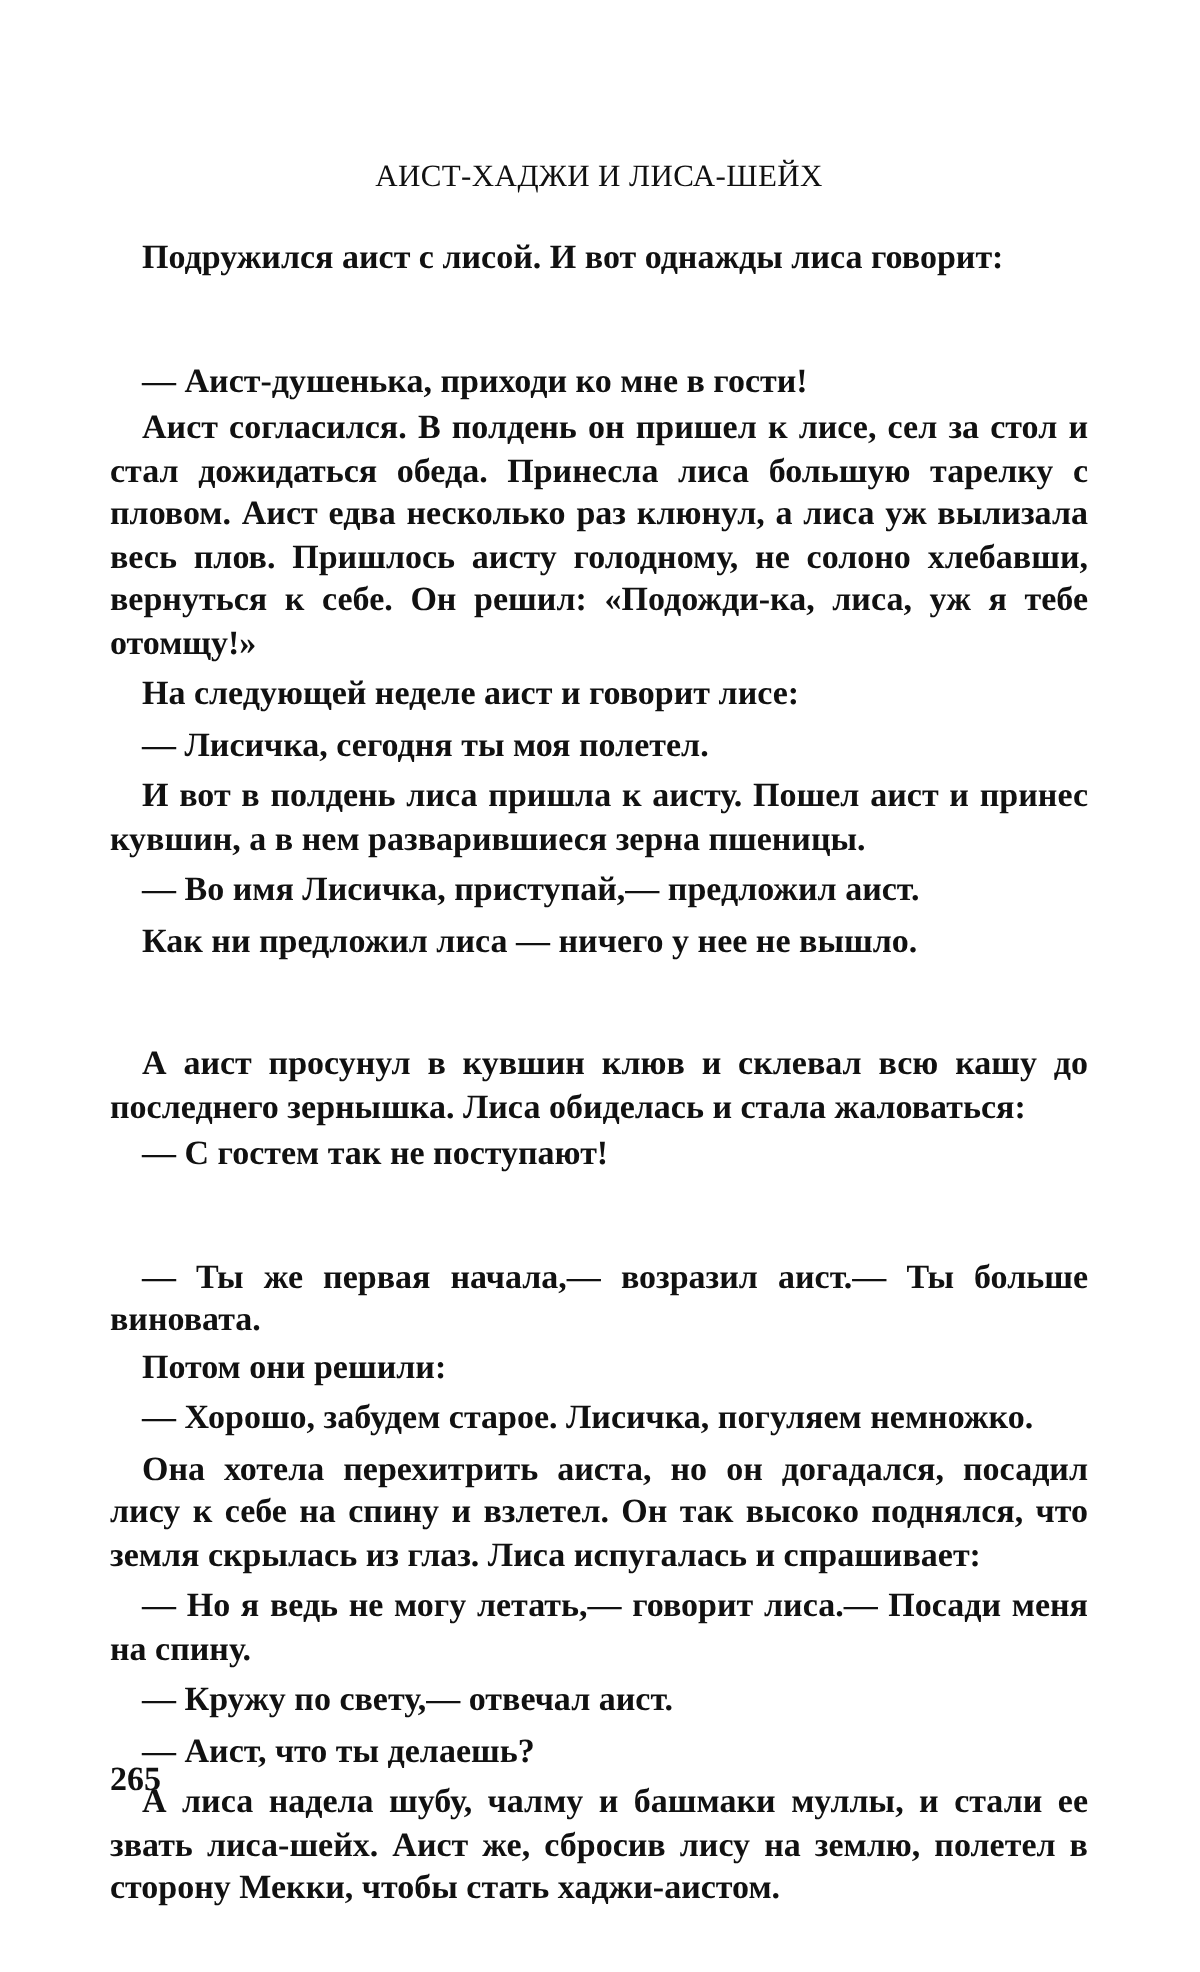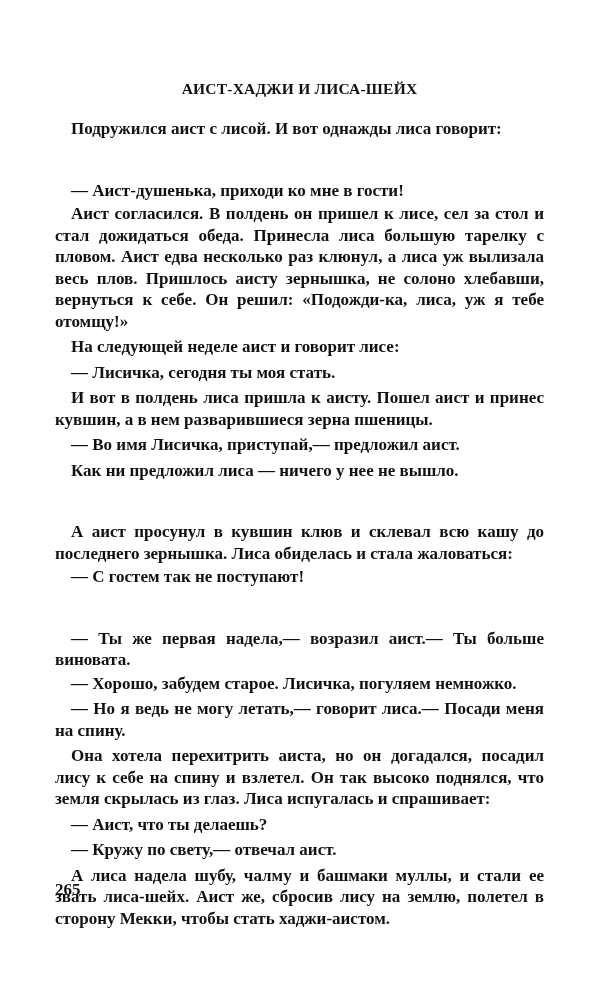--- a/index.html
+++ b/index.html
@@ -4,21 +4,21 @@
 <style>
   html, body { margin: 0; padding: 0; background: #ffffff; }
   body {
     width: 600px; height: 986px; position: relative; overflow: hidden;
     font-family: "Liberation Serif", "DejaVu Serif", serif;
     color: #111111;
   }
   .page { position: absolute; left: 55px; top: 0; width: 489px; }
   .title {
     position: absolute; left: 0; top: 80px; width: 489px;
-    text-align: center; font-weight: bold; font-size: 15.5px; letter-spacing: 0.2px;
+    text-align: center; font-weight: normal; font-size: 15.5px; letter-spacing: 0.2px;
   }
   .body {
     position: absolute; left: 0; top: 118px; width: 489px;
     font-weight: bold; font-size: 17px; line-height: 21.5px;
   }
   .p { margin: 0 0 4px 0; text-indent: 16px; text-align: justify; text-align-last: left; }
   .p.tight { margin-bottom: 2px; margin-top: 40px; }
   .pagenum {
     position: absolute; left: 0; top: 880px; width: 489px;
     text-align: left; font-weight: bold; font-size: 17px;
@@ -26,31 +26,32 @@
 </style>
 </head>
 <body>
 
 <div class="page">
   <div class="title">АИСТ-ХАДЖИ И ЛИСА-ШЕЙХ</div>
 
   <div class="body">
     <p class="p">Подружился аист с лисой. И вот однажды лиса говорит:</p>
     <p class="p tight">— Аист-душенька, приходи ко мне в гости!</p>
-    <p class="p">Аист согласился. В полдень он пришел к лисе, сел за стол и стал дожидаться обеда. Принесла лиса большую тарелку с пловом. Аист едва несколько раз клюнул, а лиса уж вылизала весь плов. Пришлось аисту зернышка, не солоно хлебавши, вернуться к себе. Он решил: «Подожди-ка, лиса, уж я тебе отомщу!»</p>
+    <p class="p">Аист согласился. В полдень он пришел к лисе, сел за стол и стал дожидаться обеда. Принесла лиса большую тарелку с пловом. Аист едва несколько раз клюнул, а лиса уж вылизала весь плов. Пришлось аисту голодному, не солоно хлебавши, вернуться к себе. Он решил: «Подожди-ка, лиса, уж я тебе отомщу!»</p>
     <p class="p">На следующей неделе аист и говорит лисе:</p>
-    <p class="p">— Лисичка, сегодня ты моя стать.</p>
+    <p class="p">— Лисичка, сегодня ты моя полетел.</p>
     <p class="p">И вот в полдень лиса пришла к аисту. Пошел аист и принес кувшин, а в нем разварившиеся зерна пшеницы.</p>
     <p class="p">— Во имя Лисичка, приступай,— предложил аист.</p>
     <p class="p">Как ни предложил лиса — ничего у нее не вышло.</p>
     <p class="p tight">А аист просунул в кувшин клюв и склевал всю кашу до последнего зернышка. Лиса обиделась и стала жаловаться:</p>
     <p class="p">— С гостем так не поступают!</p>
-    <p class="p tight">— Ты же первая надела,— возразил аист.— Ты больше виновата.</p>
+    <p class="p tight">— Ты же первая начала,— возразил аист.— Ты больше виновата.</p>
+    <p class="p">Потом они решили:</p>
     <p class="p">— Хорошо, забудем старое. Лисичка, погуляем немножко.</p>
+    <p class="p">Она хотела перехитрить аиста, но он догадался, посадил лису к себе на спину и взлетел. Он так высоко поднялся, что земля скрылась из глаз. Лиса испугалась и спрашивает:</p>
     <p class="p">— Но я ведь не могу летать,— говорит лиса.— Посади меня на спину.</p>
-    <p class="p">Она хотела перехитрить аиста, но он догадался, посадил лису к себе на спину и взлетел. Он так высоко поднялся, что земля скрылась из глаз. Лиса испугалась и спрашивает:</p>
+    <p class="p">— Кружу по свету,— отвечал аист.</p>
     <p class="p">— Аист, что ты делаешь?</p>
-    <p class="p">— Кружу по свету,— отвечал аист.</p>
     <p class="p">А лиса надела шубу, чалму и башмаки муллы, и стали ее звать лиса-шейх. Аист же, сбросив лису на землю, полетел в сторону Мекки, чтобы стать хаджи-аистом.</p>
   </div>
 
   <div class="pagenum">265</div>
 </div>
 
 </body></html>

